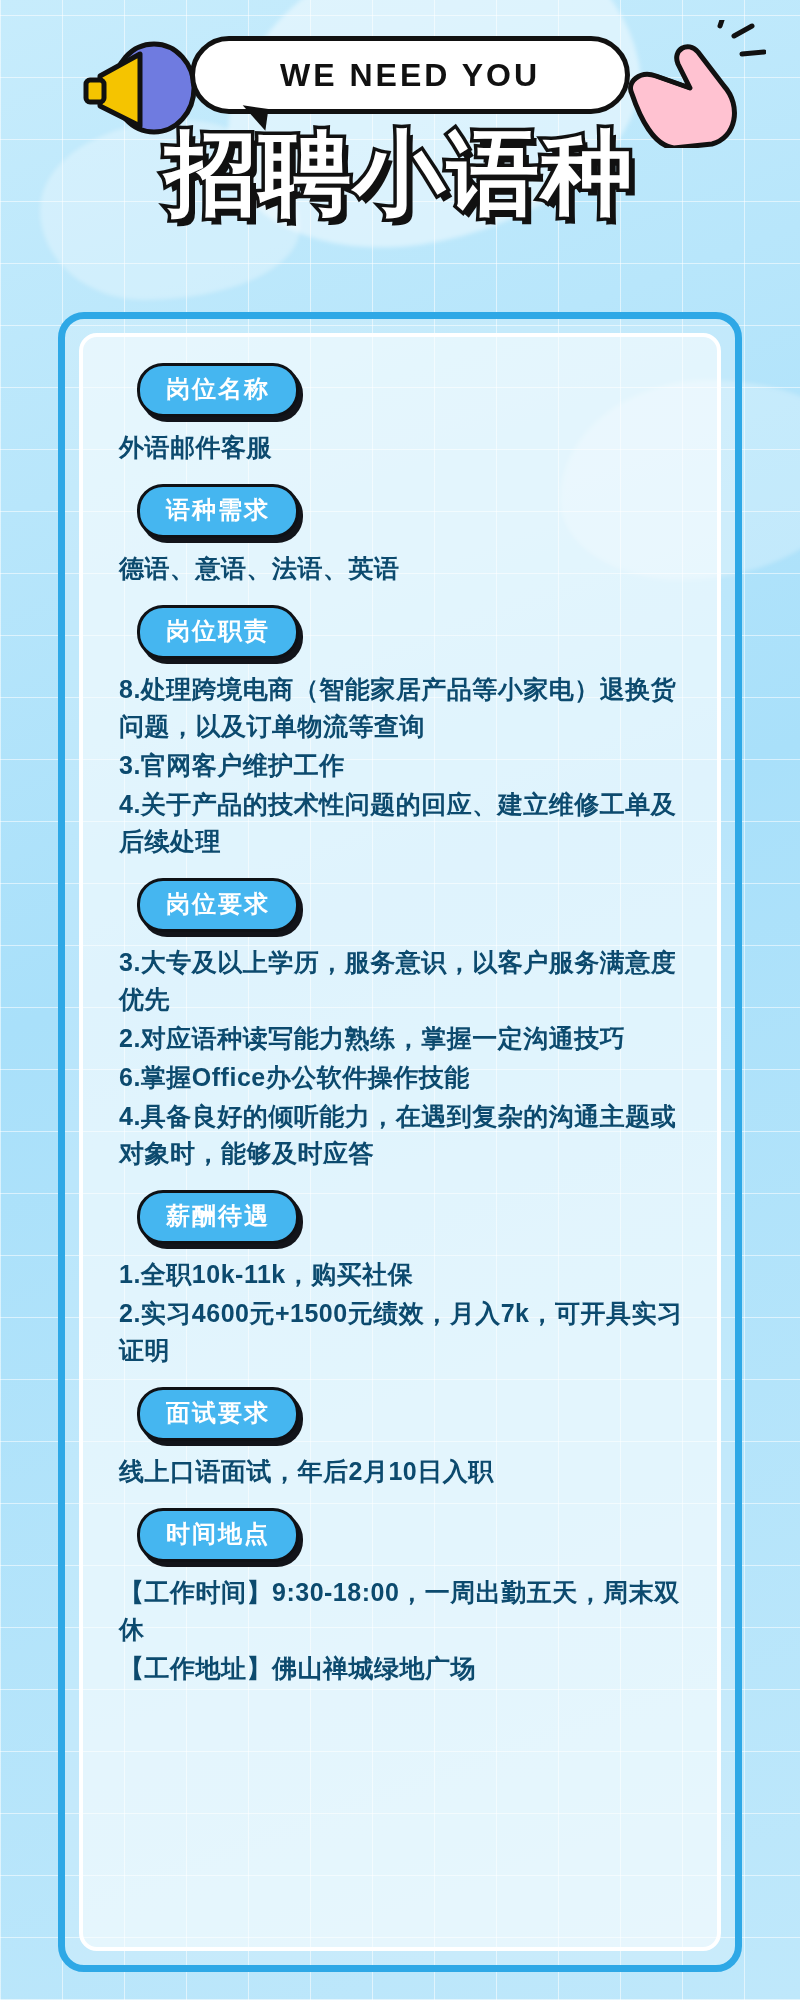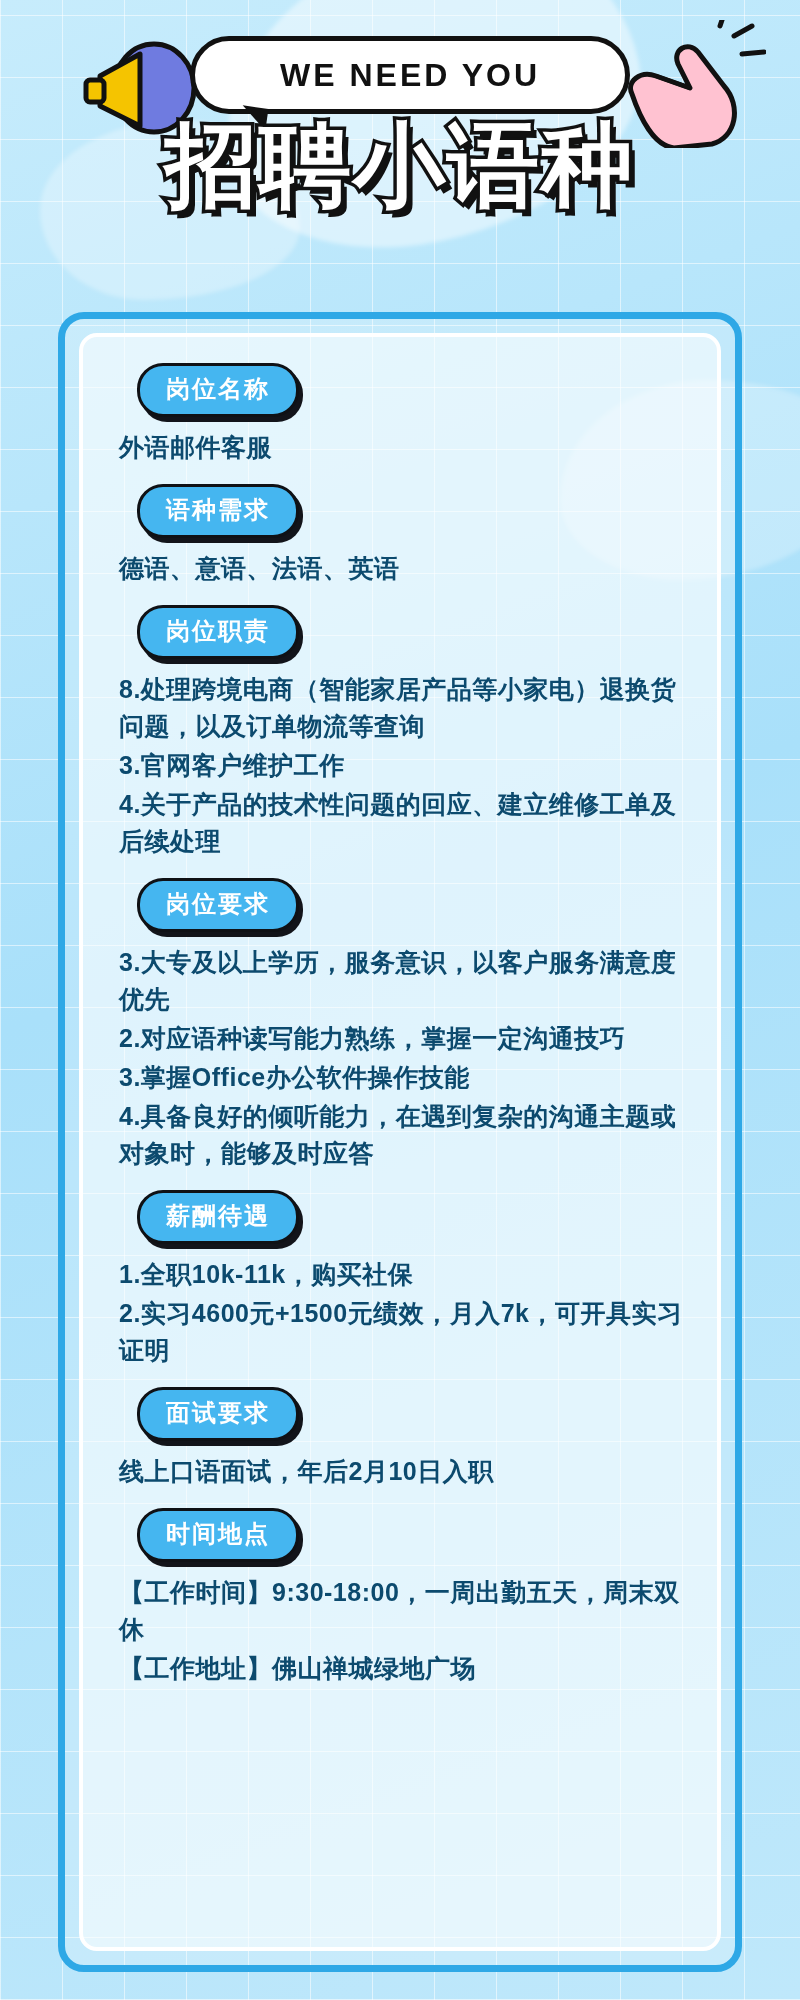--- a/index.html
+++ b/index.html
@@ -40,21 +40,21 @@
     font-size:32px;font-weight:bold;letter-spacing:3px;color:#111;
   }
   .bubble:after{
     content:"";position:absolute;left:46px;bottom:-20px;
     width:0;height:0;border-left:26px solid transparent;border-right:0 solid transparent;
     border-top:22px solid #111;transform:rotate(8deg);
   }
   .hand{position:absolute;right:34px;top:20px;width:150px;height:128px;}
 
   .big-title{
-    position:absolute;left:0;top:120px;width:800px;text-align:center;
+    position:absolute;left:0;top:128px;width:800px;text-align:center;
     font-family:"DejaVu Sans","Liberation Sans",sans-serif;
     font-size:92px;font-weight:bold;letter-spacing:2px;
     color:#ffffff;
     -webkit-text-stroke:7px #111;
     paint-order:stroke fill;
     text-shadow:6px 7px 0 #111;
     line-height:1;
   }
 
   
@@ -145,21 +145,21 @@
         <p>3.官网客户维护工作</p>
         <p>4.关于产品的技术性问题的回应、建立维修工单及后续处理</p>
       </div>
     </div>
 
     <div class="sec">
       <div class="pill">岗位要求</div>
       <div class="body-text">
         <p>3.大专及以上学历，服务意识，以客户服务满意度优先</p>
         <p>2.对应语种读写能力熟练，掌握一定沟通技巧</p>
-        <p>3.掌握Office办公软件操作技能</p>
+        <p>6.掌握Office办公软件操作技能</p>
         <p>4.具备良好的倾听能力，在遇到复杂的沟通主题或对象时，能够及时应答</p>
       </div>
     </div>
 
     <div class="sec">
       <div class="pill">薪酬待遇</div>
       <div class="body-text">
         <p>1.全职10k-11k，购买社保</p>
         <p>2.实习4600元+1500元绩效，月入7k，可开具实习证明</p>
       </div>

